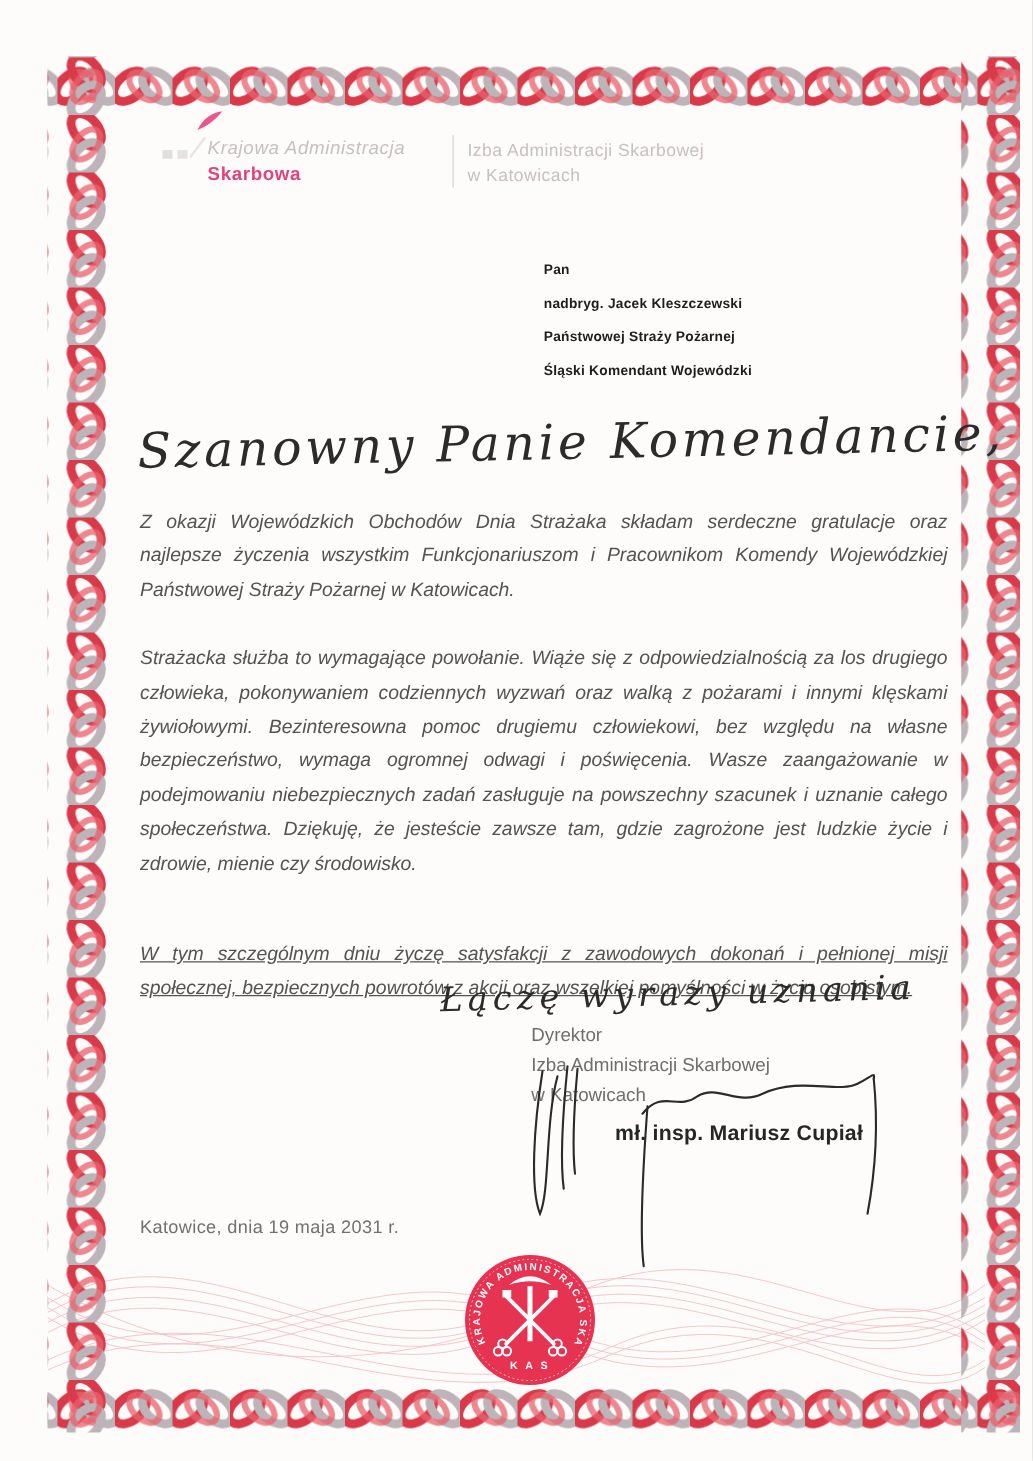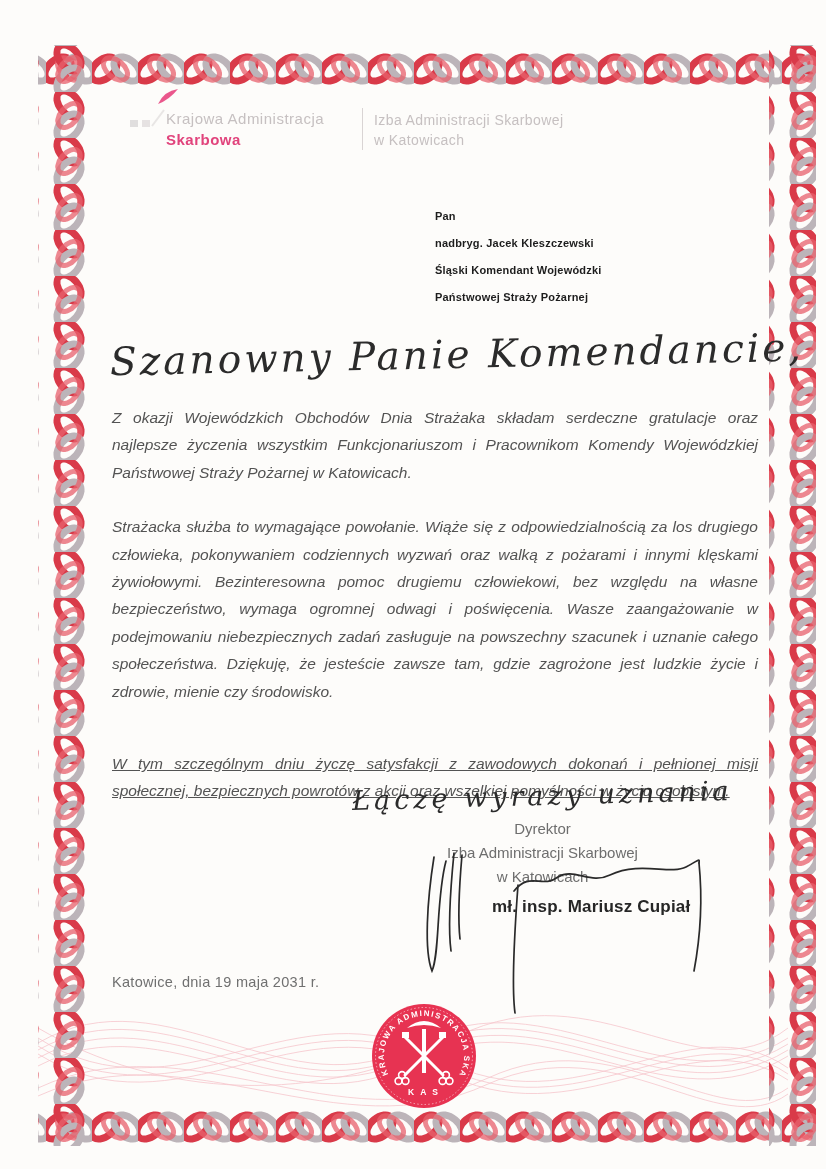--- a/index.html
+++ b/index.html
@@ -11,37 +11,37 @@
     overflow:hidden;
     font-family:"Liberation Sans", sans-serif;
     box-shadow:0 0 6px rgba(0,0,0,.25);
   }
   
   .border-svg{position:absolute;left:0;top:0;z-index:3;pointer-events:none;}
   
   .letterhead{position:absolute;left:100px;top:88px;width:560px;height:80px;z-index:4;}
   .logo-mark{position:absolute;left:28px;top:0;}
   .lh-left{position:absolute;left:66px;top:20px;line-height:21px;font-size:15px;}
-  .lh-line1{color:#c6c0c1;letter-spacing:.5px;}
+  .lh-line1{color:#c6c0c1;letter-spacing:.5px;font-style:italic;}
   .lh-line2{color:#e1437c;font-weight:bold;letter-spacing:.5px;}
   .lh-divider{position:absolute;left:262px;top:20px;width:1px;height:42px;background:#d9d4d4;}
   .lh-right{position:absolute;left:274px;top:22px;line-height:20px;font-size:14px;color:#c6c0c1;letter-spacing:.4px;}
   
   .recipient{position:absolute;left:435px;top:203px;z-index:4;font-size:11px;font-weight:bold;color:#1d1d1d;line-height:27px;letter-spacing:.2px;}
   
   .handwriting{font-family:"DejaVu Serif", serif;font-style:italic;color:#2b2b2b;white-space:nowrap;}
   .salutation{position:absolute;left:110px;top:332px;z-index:4;font-size:39px;letter-spacing:3px;transform:rotate(-1.2deg);}
   .closing-hand{position:absolute;left:352px;top:780px;z-index:5;font-size:27px;letter-spacing:4px;transform:rotate(-1.5deg);}
   
   .body-text{position:absolute;left:112px;top:404px;width:646px;z-index:4;
     font-size:15.5px;font-style:italic;color:#535353;line-height:27.4px;text-align:justify;}
   .body-text p{margin:0 0 27px 0;}
   .body-text p.last{margin-top:45px;text-decoration:underline;}
   
-  .closing-title{position:absolute;left:410px;top:817px;width:265px;z-index:4;text-align:center;
+  .closing-title{position:absolute;left:425px;top:817px;width:265px;z-index:4;
     color:#6e6e6e;font-size:15px;line-height:24px;}
   .signer{position:absolute;left:492px;top:897px;z-index:6;font-size:17px;font-weight:600;color:#262626;letter-spacing:.2px;}
   .signature-svg{position:absolute;left:418px;top:843px;z-index:5;}
   
   .dateline{position:absolute;left:112px;top:974px;z-index:4;font-size:14.5px;color:#707070;letter-spacing:.3px;}
   .guilloche{position:absolute;left:38px;top:988px;z-index:1;}
   .seal{position:absolute;left:369px;top:1001px;z-index:4;}
 </style>
 </head>
 <body>
@@ -81,22 +81,22 @@
     <div class="lh-divider"></div>
     <div class="lh-right">
       <div>Izba Administracji Skarbowej</div>
       <div>w Katowicach</div>
     </div>
   </div>
 
   <div class="recipient">
     <div>Pan</div>
     <div>nadbryg. Jacek Kleszczewski</div>
+    <div>Państwowej Straży Pożarnej</div>
     <div>Śląski Komendant Wojewódzki</div>
-    <div>Państwowej Straży Pożarnej</div>
   </div>
 
   <div class="handwriting salutation">Szanowny Panie Komendancie,</div>
 
   <div class="body-text">
     <p>Z okazji Wojewódzkich Obchodów Dnia Strażaka składam serdeczne gratulacje oraz najlepsze życzenia wszystkim Funkcjonariuszom i Pracownikom Komendy Wojewódzkiej Państwowej Straży Pożarnej w Katowicach.</p>
     <p>Strażacka służba to wymagające powołanie. Wiąże się z odpowiedzialnością za los drugiego człowieka, pokonywaniem codziennych wyzwań oraz walką z pożarami i innymi klęskami żywiołowymi. Bezinteresowna pomoc drugiemu człowiekowi, bez względu na własne bezpieczeństwo, wymaga ogromnej odwagi i poświęcenia. Wasze zaangażowanie w podejmowaniu niebezpiecznych zadań zasługuje na powszechny szacunek i uznanie całego społeczeństwa. Dziękuję, że jesteście zawsze tam, gdzie zagrożone jest ludzkie życie i zdrowie, mienie czy środowisko.</p>
     <p class="last">W tym szczególnym dniu życzę satysfakcji z zawodowych dokonań i pełnionej misji społecznej, bezpiecznych powrotów z akcji oraz wszelkiej pomyślności w życiu osobistym.</p>
   </div>
 

